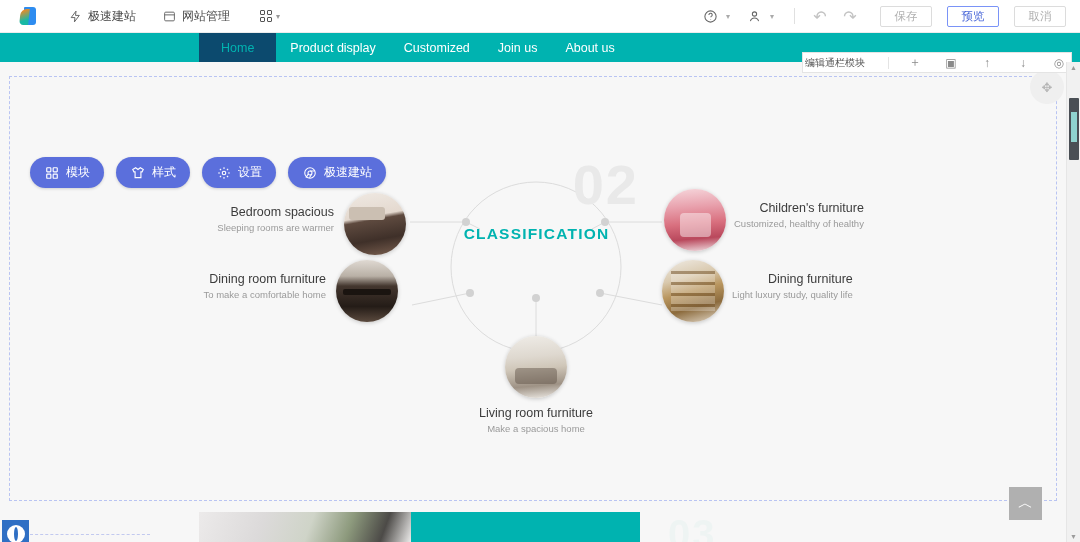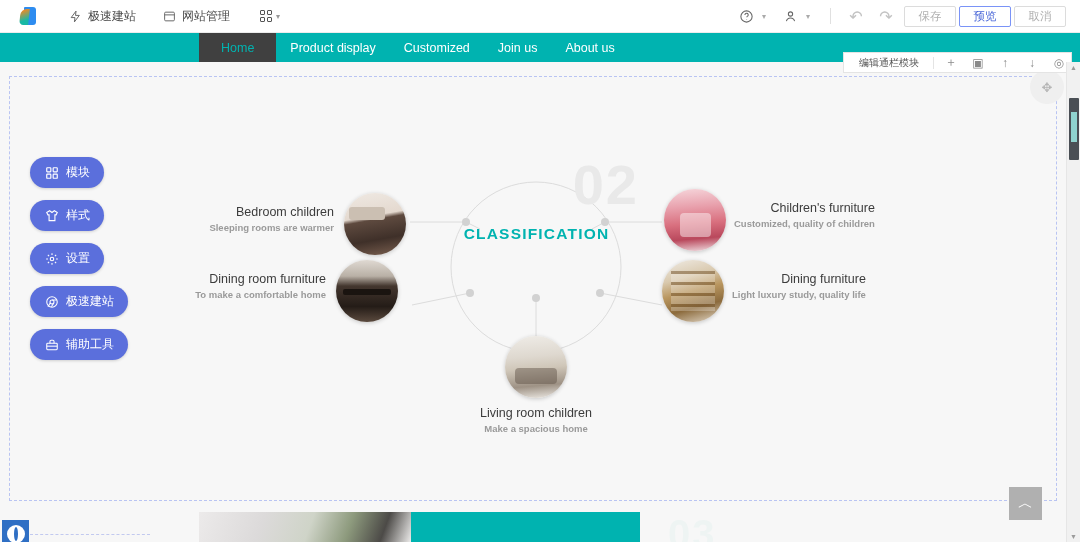--- a/index.html
+++ b/index.html
@@ -26,60 +26,60 @@
   .sq4 { display:grid; grid-template-columns: 5px 5px; grid-template-rows: 5px 5px; gap:2px; }
   .sq4 i { display:block; border:1px solid #555; border-radius:1px; }
   .caret { font-size:8px; color:#999; }
 
   .topbar-right { margin-left:auto; display:flex; align-items:center; gap:0; padding-right:14px; }
   .tr-ic { width:30px; display:flex; align-items:center; justify-content:center; color:#555; cursor:pointer; }
   .tr-caret { font-size:8px; color:#aaa; margin-right:10px; }
   .vsep { width:1px; height:16px; background:#e0e0e0; margin:0 10px; }
   .undo { color:#c3c3c3; font-size:16px; width:30px; text-align:center; cursor:pointer; }
   .btn {
-    height:21px; min-width:52px; padding:0 2px; margin-left:3px;
+    height:21px; min-width:52px; padding:0 2px; margin-left:15px;
     border:1px solid #dcdcdc; border-radius:2px; background:#fff;
     font-size:11.5px; color:#b0b0b0; display:flex; align-items:center; justify-content:center;
     cursor:pointer;
   }
   .btn.primary { border-color:#7a93f7; color:#4a67d8; }
 
   
   .sitenav {
     position:absolute; top:33px; left:0; width:1080px; height:29px;
     background:#00b3b0; display:flex; align-items:stretch;
   }
   .nav-spacer { width:199px; }
   .nav-item {
     display:flex; align-items:center; padding:0 14px;
     font-size:12.5px; color:#ffffff; cursor:pointer; white-space:nowrap;
   }
-  .nav-item.active { background:#404040; color:#00b3b0; padding:0 22px; }
+  .nav-item.active { background:#0c4a6e; color:#00b3b0; padding:0 22px; }
 
   
   .edit-toolbar {
     position:absolute; top:52px; right:8px; height:21px;
     background:#fff; border:1px solid #e4e4e4;
-    display:flex; align-items:center; gap:7px; padding:0 2px 0 15px;
+    display:flex; align-items:center; gap:16px; padding:0 2px 0 2px;
     font-size:10px; color:#555; z-index:40;
   }
   .edit-toolbar .lbl { margin-right:7px; white-space:nowrap; }
   .edit-toolbar .tsep { width:1px; height:12px; background:#e4e4e4; }
   .edit-toolbar .tic { width:20px; text-align:center; color:#8a8a8a; font-size:12px; cursor:pointer; }
 
   
   .canvas {
     position:absolute; top:62px; left:0; width:1066px; height:480px;
     background:#f7f7f7; overflow:hidden;
   }
   .canvas-inner { position:absolute; inset:0; }
   .sel-border { position:absolute; left:9px; top:14px; width:1048px; height:425px; border:1px dashed #b9c4f2; pointer-events:none; }
 
   
-  .rail { position:absolute; left:30px; top:95px; display:flex; flex-direction:column; gap:12px; z-index:30; }
+  .rail { position:absolute; left:30px; top:95px; display:flex; flex-direction:row; gap:12px; z-index:30; }
   .rail-btn {
     height:31px; border-radius:16px; background:#5b6fdc;
     display:flex; align-items:center; gap:7px; padding:0 14px;
     color:#fff; font-size:12px; cursor:pointer;
     box-shadow:0 1px 3px rgba(0,0,0,.16);
     width:max-content;
   }
   .rail-ic { width:15px; height:15px; display:inline-flex; align-items:center; justify-content:center; }
 
   
@@ -90,21 +90,21 @@
   .center-num { font-size:56px; font-weight:bold; color:#e9e9e9; line-height:1; letter-spacing:2px;text-align:right; }
   .center-sub { margin-top:12px; font-size:15.5px; font-weight:bold; color:#00b3b0; letter-spacing:1.2px; }
 
   .node { position:absolute; }
   .node .photo {
     width:62px; height:62px; border-radius:50%; overflow:hidden;
     box-shadow:0 1px 4px rgba(0,0,0,.2); position:relative;
   }
   .node .photo .ph-inner { position:absolute; inset:0; }
   .node .cap-title { font-size:12.5px; color:#3c3c3c; white-space:nowrap; }
-  .node .cap-sub { font-size:9.5px; color:#9a9a9a; white-space:nowrap; margin-top:3px;font-weight:bold; }
+  .node .cap-sub { font-size:9.5px; color:#9a9a9a; white-space:nowrap; margin-top:3px; }
   .cap-right { position:absolute; left:70px; top:12px;text-align:right; }
   .cap-left { position:absolute; right:72px; top:12px; text-align:right; }
   .cap-below { position:absolute; left:-58px; top:70px; width:178px; text-align:center; }
 
   
   .ph-bedroom   { background:linear-gradient(170deg,#efe9e3 0%,#e4d9cf 38%,#5e4a3f 44%,#3f3029 72%,#7b6050 100%); }
   .ph-bedroom::after { content:""; position:absolute; left:8%; top:22%; width:58%; height:22%; background:#cbbfb2; border-radius:3px; }
   .ph-children  { background:linear-gradient(175deg,#f6d7dc 0%,#e8a0ac 30%,#d9707f 55%,#b9485c 78%,#f2e3e6 100%); }
   .ph-children::after { content:""; position:absolute; left:25%; top:38%; width:50%; height:40%; background:rgba(255,255,255,.45); border-radius:4px; }
   .ph-dining    { background:linear-gradient(180deg,#dfd9d2 0%,#b9b0a6 26%,#43362e 42%,#241c17 75%,#5b4a3e 100%); }
@@ -269,30 +269,20 @@
         </div>
         <div class="rail-btn">
           <span class="rail-ic">
             <svg width="14" height="14" viewBox="0 0 24 24" fill="none" stroke="#fff" stroke-width="1.8">
                 <circle cx="12" cy="12" r="9"></circle>
                 <circle cx="12" cy="12" r="3.4"></circle>
                 <path d="M12 8.6h8M9 13.8L5 20M15 13.8L11 20"></path>
               </svg>
           </span>
           <span>极速建站</span>
-        </div>
-        <div class="rail-btn">
-          <span class="rail-ic">
-            <svg width="14" height="14" viewBox="0 0 24 24" fill="none" stroke="#fff" stroke-width="1.8">
-                <rect x="3" y="9" width="18" height="11" rx="1.5"></rect>
-                <path d="M8.5 9V6a2 2 0 012-2h3a2 2 0 012 2v3"></path>
-                <path d="M3 14h18"></path>
-              </svg>
-          </span>
-          <span>辅助工具</span>
         </div>
       </div>
 
       <div class="diagram">
         <svg class="lines">
           <circle cx="536" cy="205" r="85" fill="none" stroke="#dcdcdc" stroke-width="1"></circle>
           <line x1="410" y1="160" x2="466" y2="160" stroke="#dcdcdc" stroke-width="1"></line>
           <line x1="466" y1="160" x2="480" y2="167" stroke="#dcdcdc" stroke-width="1"></line>
           <line x1="605" y1="160" x2="662" y2="160" stroke="#dcdcdc" stroke-width="1"></line>
           <line x1="592" y1="167" x2="605" y2="160" stroke="#dcdcdc" stroke-width="1"></line>
@@ -309,32 +299,32 @@
         <div class="center-txt">
           <div class="center-num">02</div>
           <div class="center-sub">CLASSIFICATION</div>
         </div>
 
         <div class="node" style="left:344px; top:131px;">
           <div class="photo">
               <div class="ph-inner ph-bedroom"></div>
             </div>
           <div class="cap-left">
-            <div class="cap-title">Bedroom children</div>
+            <div class="cap-title">Bedroom spacious</div>
             <div class="cap-sub">Sleeping rooms are warmer</div>
           </div>
         </div>
 
         <div class="node" style="left:664px; top:127px;">
           <div class="photo">
               <div class="ph-inner ph-children"></div>
             </div>
           <div class="cap-right">
             <div class="cap-title">Children's furniture</div>
-            <div class="cap-sub">Customized, quality  of children</div>
+            <div class="cap-sub">Customized, healthy  of healthy</div>
           </div>
         </div>
 
         <div class="node" style="left:336px; top:198px;">
           <div class="photo">
               <div class="ph-inner ph-dining"></div>
             </div>
           <div class="cap-left">
             <div class="cap-title">Dining room furniture</div>
             <div class="cap-sub">To make a comfortable home</div>
@@ -349,21 +339,21 @@
             <div class="cap-title">Dining furniture</div>
             <div class="cap-sub">Light luxury study,  quality life</div>
           </div>
         </div>
 
         <div class="node" style="left:505px; top:274px;">
           <div class="photo">
               <div class="ph-inner ph-living"></div>
             </div>
           <div class="cap-below">
-            <div class="cap-title">Living room children</div>
+            <div class="cap-title">Living room furniture</div>
             <div class="cap-sub">Make a spacious home</div>
           </div>
         </div>
       </div>
 
       <div class="next-sec">
         <div class="ns-img"></div>
         <div class="ns-teal"></div>
         <div class="ns-ghost">03</div>
       </div>

